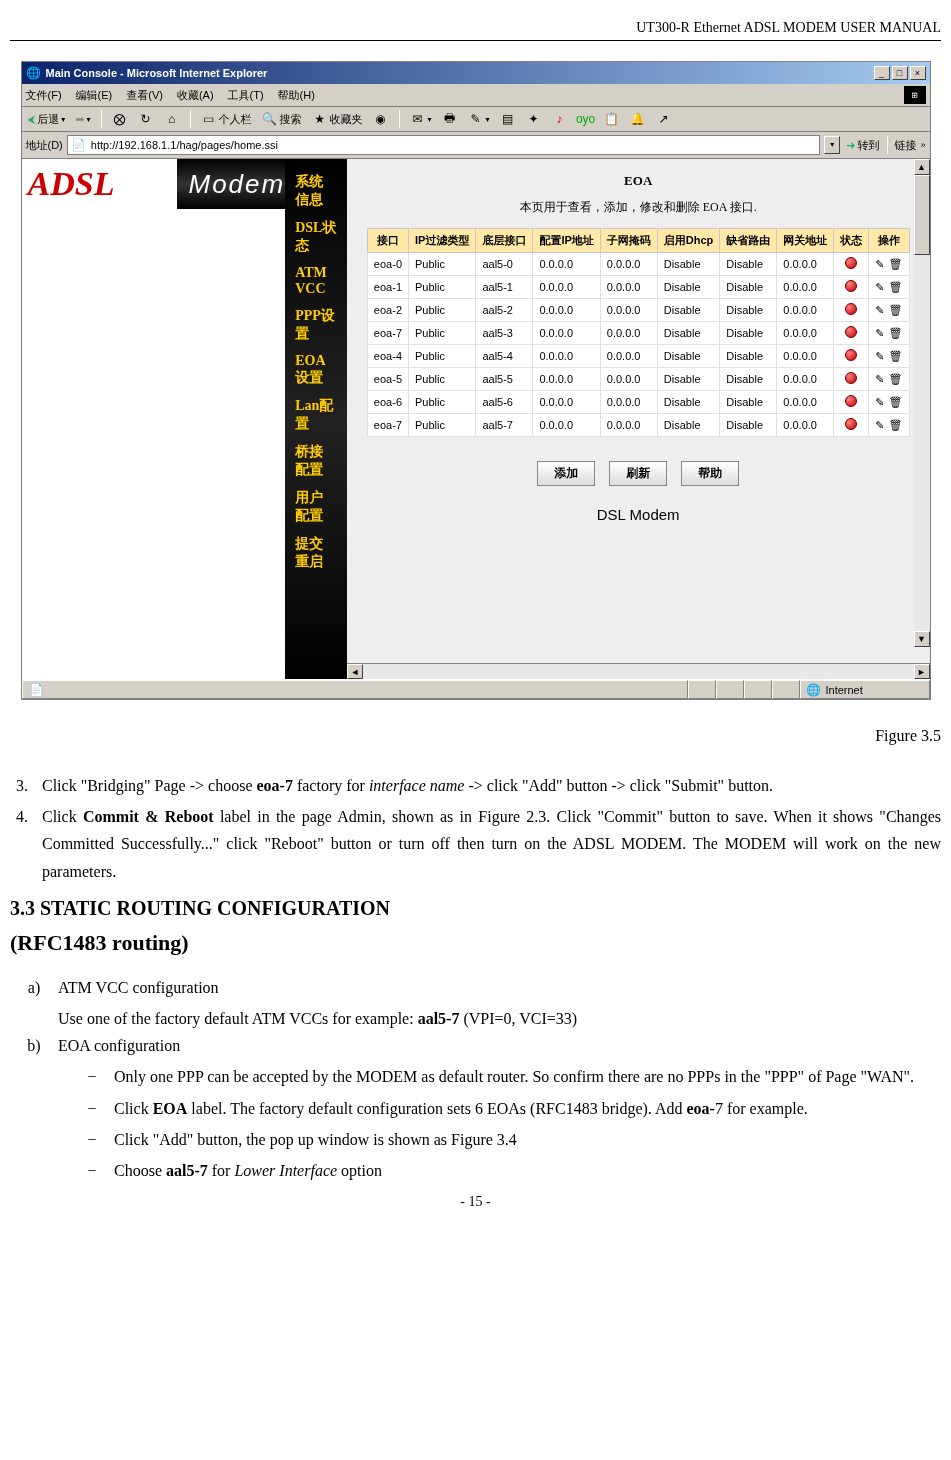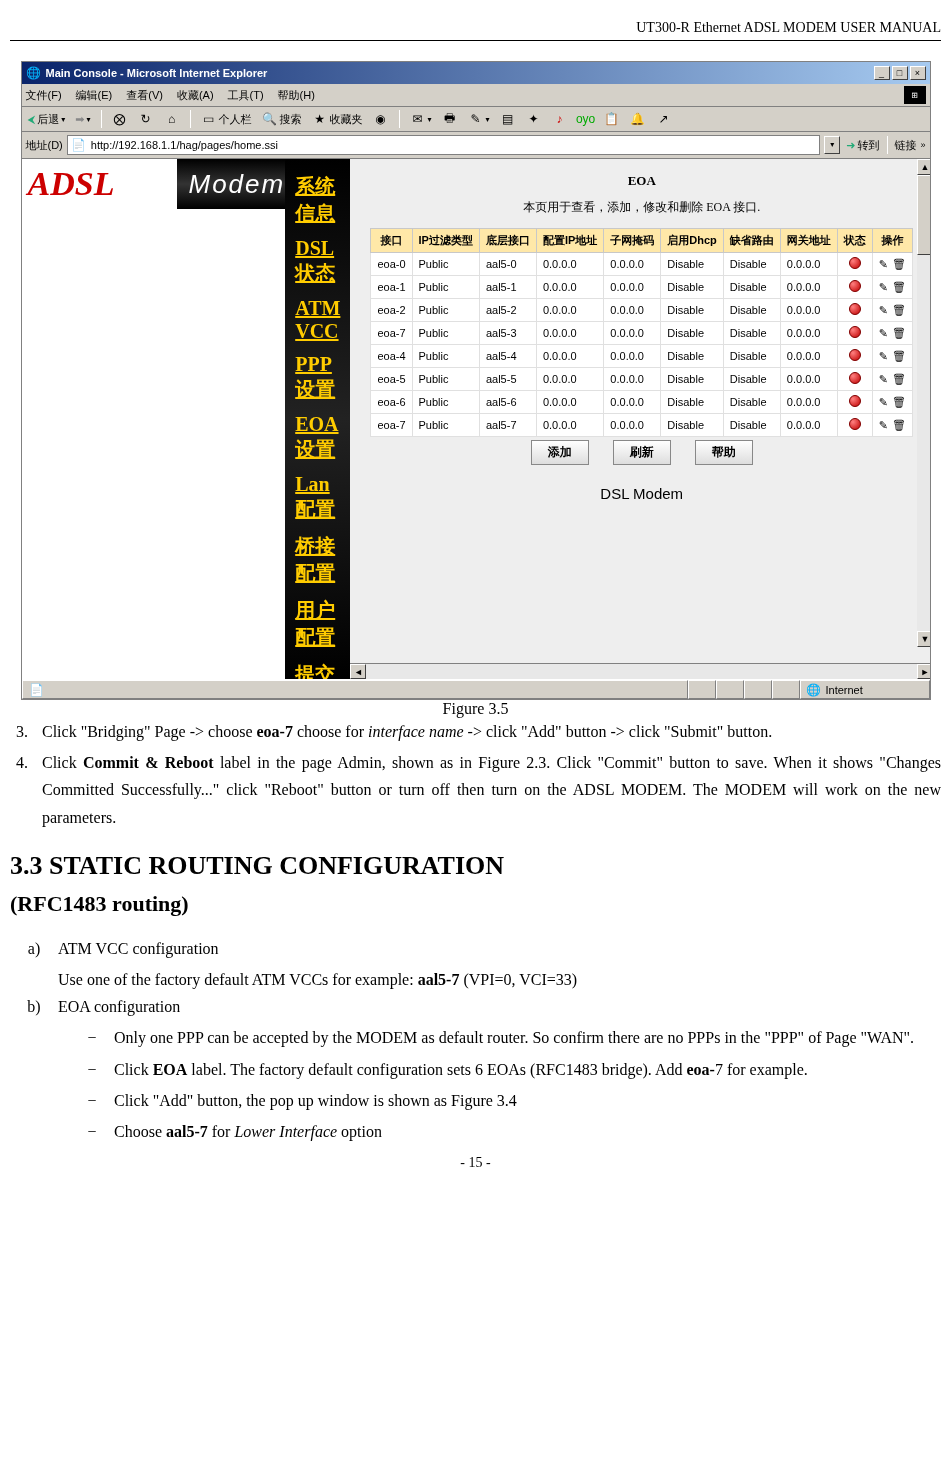--- a/index.html
+++ b/index.html
@@ -146,23 +146,22 @@
   .sidebar {
     width: 150px;
     background: linear-gradient(to bottom, #000 0%, #222 50%, #000 100%);
     padding: 14px 10px;
     display: flex;
     flex-direction: column;
     gap: 10px;
   }
   .sidebar a {
     color: #ffcc00;
-    text-decoration: underline;
     font-family: "SimSun", serif;
-    font-size: 20px;
+    font-size: 14px;
     font-weight: bold;
   }
   .main-area {
     flex: 1;
     background: #eee;
     display: flex;
     flex-direction: column;
     position: relative;
   }
   .main-scroll {
@@ -197,21 +196,21 @@
     text-align: left;
     white-space: nowrap;
   }
   .eoa-table td.center { text-align:center; }
   .status-dot {
     display:inline-block; width:12px; height:12px; border-radius:50%;
     background: radial-gradient(circle at 30% 30%, #ff8080, #c00000);
     border:1px solid #800000;
   }
   .action-icons { display:flex; gap:4px; align-items:center; justify-content:center;}
-  .btn-row { margin: 3px 0 10px; display:flex; justify-content:center; gap:24px;}
+  .btn-row { margin: 24px 0 10px; display:flex; justify-content:center; gap:14px;}
   .modem-btn {
     background: linear-gradient(#fff,#ddd);
     border:1px solid #888;
     padding: 3px 16px;
     font-family: SimSun, serif;
     font-size: 12px;
     font-weight: bold;
   }
   .footer-label { font-family: Tahoma,sans-serif; font-size:15px; margin-top:20px;}
   .hscroll {
@@ -245,37 +244,37 @@
   .ie-statusbar .cell {
     border:1px solid #808080; border-top-color:#fff; border-left-color:#fff;
     padding:0 6px; display:flex; align-items:center;
   }
   .ie-statusbar .cell-left { flex:1;}
   .ie-statusbar .cell-sm { width:28px;}
   .ie-statusbar .cell-net { width:130px; gap:4px;}
   .globe { color:#1a6b1a; font-size:12px;}
   
   .doc-caption {
-    text-align: center;
-    margin: 0 0;
+    text-align: right;
+    margin: 27px 0;
     font-size: 16px;
   }
   .doc-list { margin: 0 0 8px 0; }
   .doc-list .item {
     display: flex;
     margin-bottom: 4px;
     line-height: 1.7;
     text-align: justify;
   }
   .doc-list .num { width: 32px; flex-shrink:0; text-align:left; padding-left:6px;}
   .doc-list .txt { flex: 1; }
   .section-heading {
-    font-size: 26px;
+    font-size: 20px;
     font-weight: bold;
-    margin: 20px 0 10px;
+    margin: 12px 0 10px;
   }
   .sub-heading {
     font-size: 22px;
     font-weight: bold;
     margin: 6px 0 18px;
   }
   .alpha-list .item { display:flex; margin-bottom:4px; line-height:1.7;}
   .alpha-list .num { width:48px; text-align:center; flex-shrink:0;}
   .indent-line { margin-left:48px; line-height:1.7;}
   .dash-list .item { display:flex; margin-bottom:4px; line-height:1.7; text-align:justify;}
@@ -614,21 +613,21 @@
         <span>Internet</span>
       </div>
   </div>
 </div>
 
 <div class="doc-caption">Figure 3.5</div>
 
 <div class="doc-list">
   <div class="item">
     <div class="num">3.</div>
-    <div class="txt"><span>Click "Bridging" Page -&gt; choose </span><b>eoa-7</b><span> choose for </span><i>interface name</i><span> -&gt; click "Add" button -&gt; click "Submit" button.</span></div>
+    <div class="txt"><span>Click "Bridging" Page -&gt; choose </span><b>eoa-7</b><span> factory for </span><i>interface name</i><span> -&gt; click "Add" button -&gt; click "Submit" button.</span></div>
   </div>
   <div class="item">
     <div class="num">4.</div>
     <div class="txt"><span>Click </span><b>Commit &amp; Reboot</b><span> label in the page Admin, shown as in Figure 2.3. Click "Commit" button to save. When it shows "Changes Committed Successfully..." click "Reboot" button or turn off then turn on the ADSL MODEM.   The MODEM will work on the new parameters.</span></div>
   </div>
 </div>
 
 <div class="section-heading">3.3 STATIC ROUTING CONFIGURATION</div>
 <div class="sub-heading">(RFC1483 routing)</div>
 

